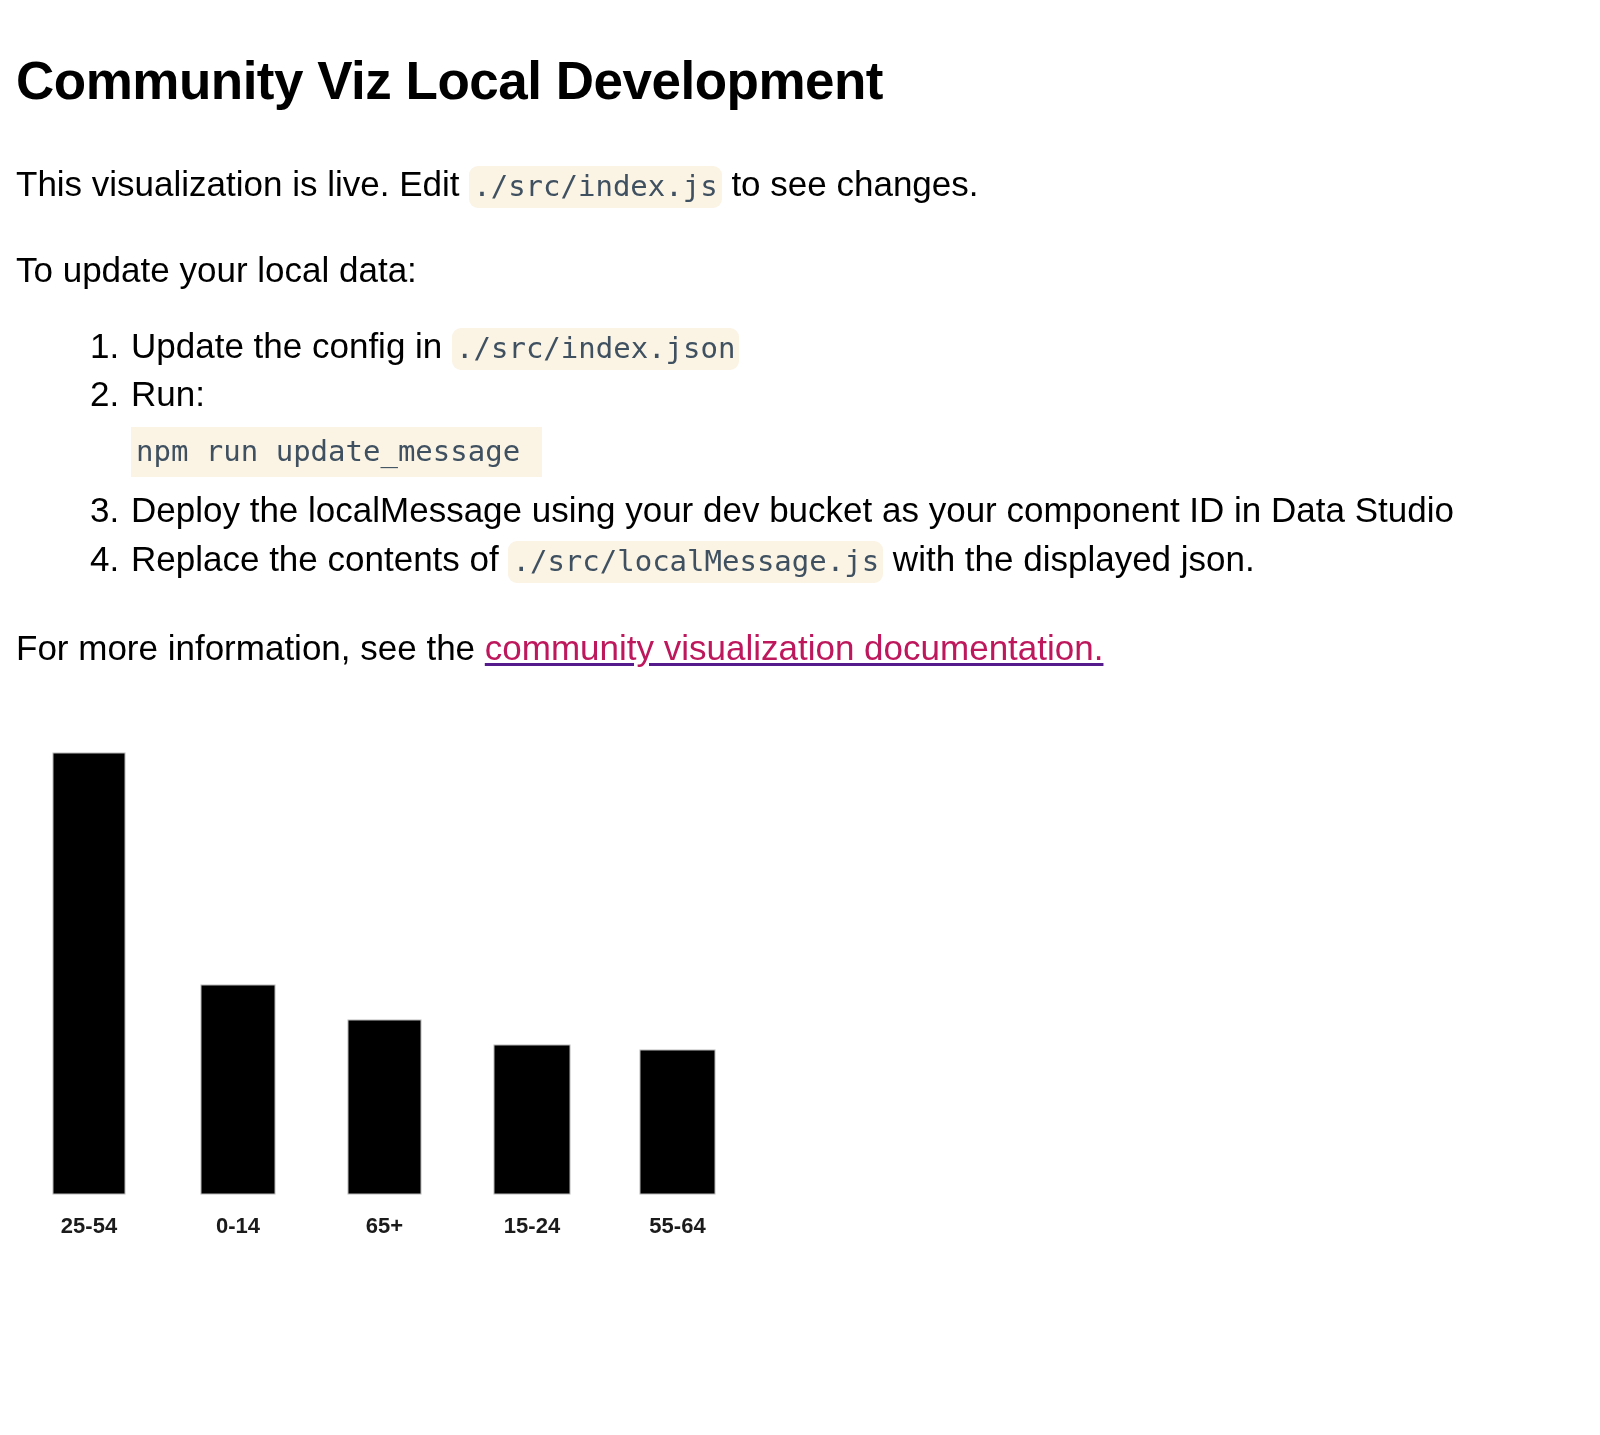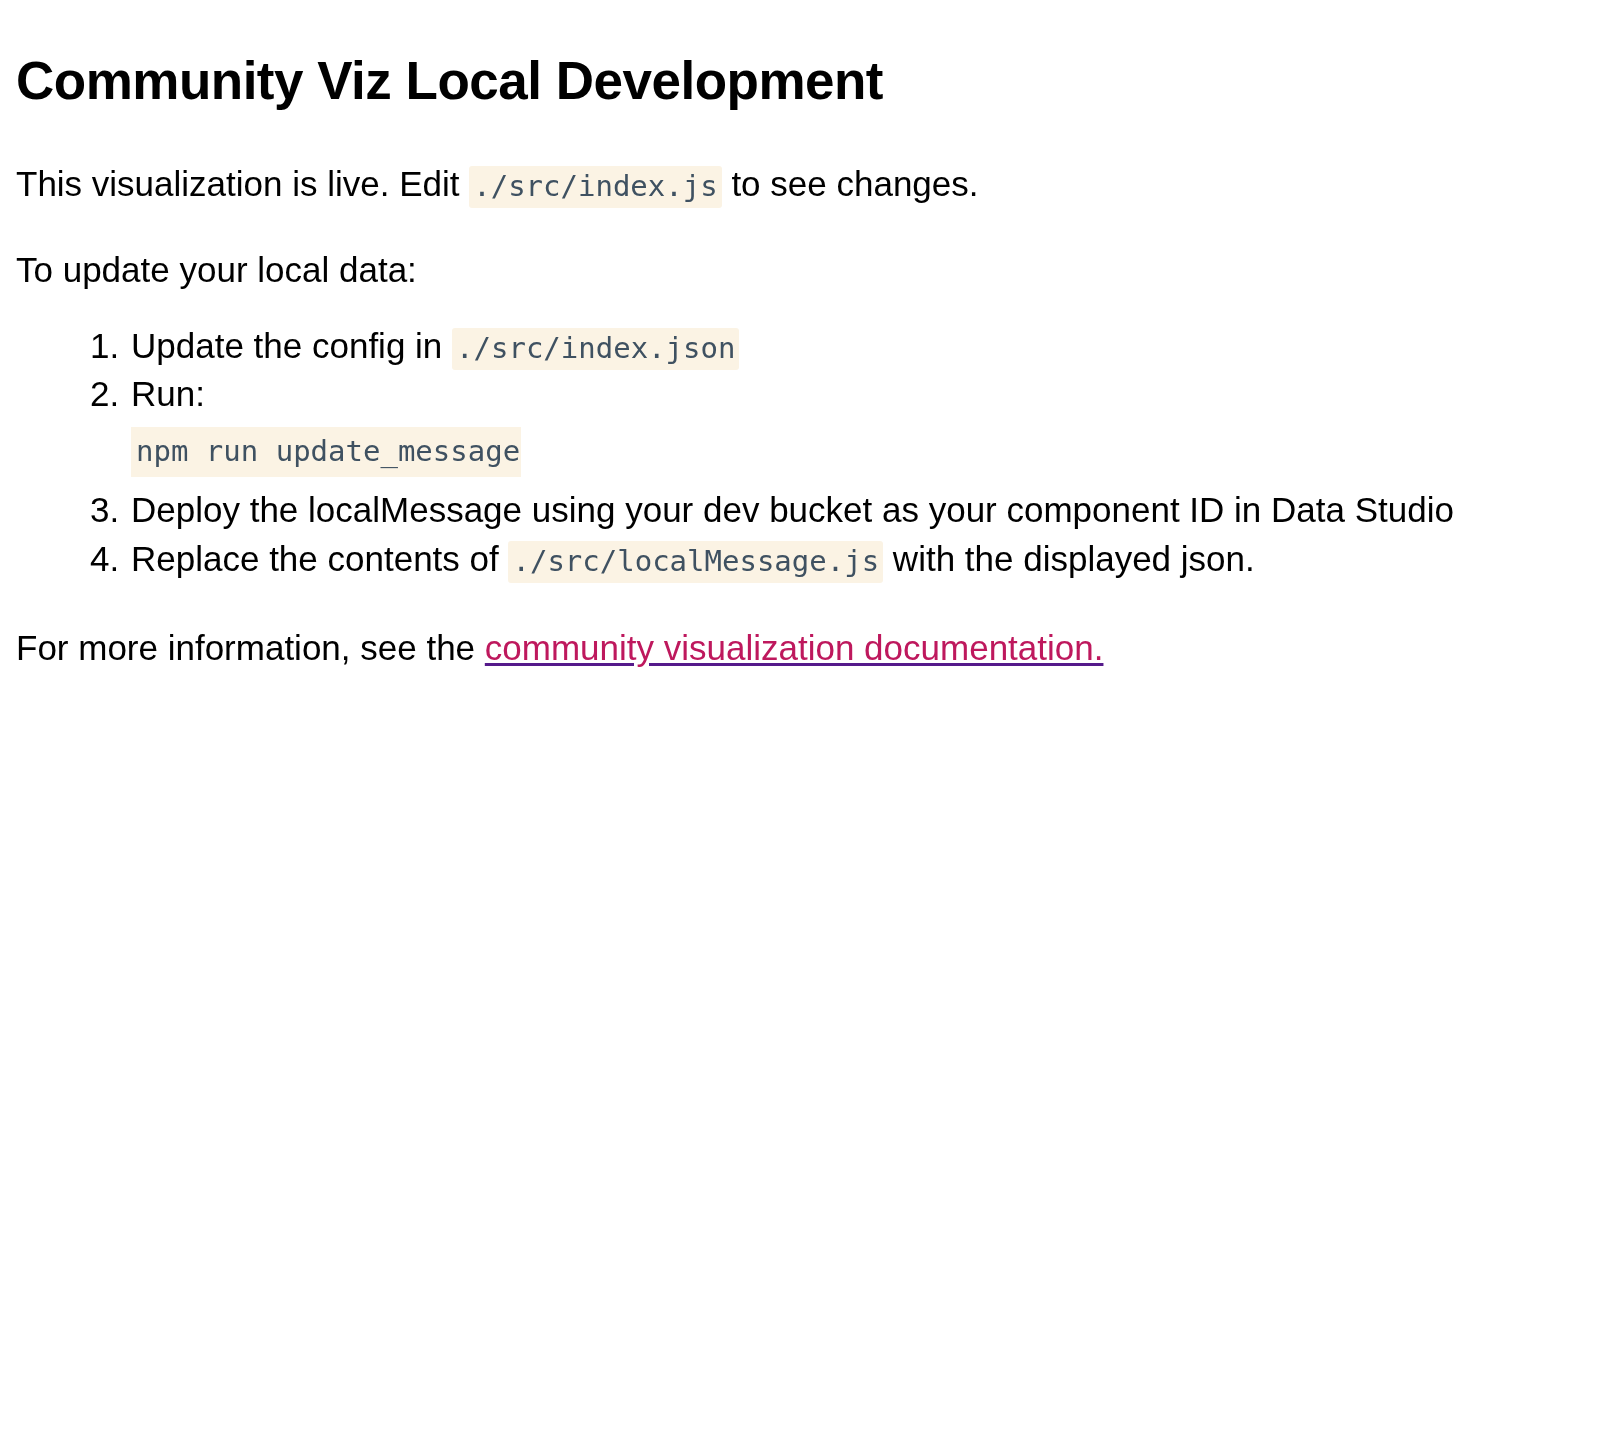--- a/index.html
+++ b/index.html
@@ -45,21 +45,21 @@
   .para-update { padding-top: 38px; }
   .para-more { padding-top: 40px; }
 
   
   code.inline {
     font-family: "DejaVu Sans Mono", "Liberation Mono", monospace;
     font-size: 29px;
     background: #fbf3e4;
     color: #3f5161;
     padding: 3px 4px 5px 4px;
-    border-radius: 3px;
+    border-radius: 9px;
     white-space: pre;
   }
 
   
   ol.steps {
     font-size: 35px;
     line-height: 1.32;
     margin: 30px 0 0 0;
     padding-left: 113px;
     list-style-position: outside;
@@ -67,21 +67,21 @@
   ol.steps > li {
     margin: 0 0 2px 0;
     padding-left: 2px;
   }
   .code-block {
     display: block;
     font-family: "DejaVu Sans Mono", "Liberation Mono", monospace;
     font-size: 29px;
     background: #fbf3e4;
     color: #3f5161;
-    padding: 5px 1px 7px 5px;
+    padding: 5px 22px 7px 5px;
     margin: 10px 0 10px 0;
     width: fit-content;
     white-space: pre;
   }
 
   
   a.doclink {
     color: #be185d;
     text-decoration: underline;
     text-decoration-color: #551a8b;
@@ -124,14 +124,32 @@
     <li><span>Run:</span><code class="code-block">npm run update_message</code></li>
 
     <li><span>Deploy the localMessage using your dev bucket as your component ID in Data Studio</span></li>
 
     <li><span>Replace the contents of </span><code class="inline">./src/localMessage.js</code><span> with the displayed json.</span></li>
 
   </ol>
 
   <p class="para para-more"><span>For more information, see the </span><a class="doclink" href="#">community visualization documentation.</a><span></span></p>
 
+  <div class="chart-wrap">
+    <svg class="chart-svg" width="760" height="560" viewBox="0 0 760 560">
+      <g id="bars-group">
+          <rect class="bar-rect" x="37" y="53" width="72" height="441" fill="#000000" stroke="#b8b8b8"></rect>
+          <rect class="bar-rect" x="185" y="285" width="74" height="209" fill="#000000" stroke="#b8b8b8"></rect>
+          <rect class="bar-rect" x="332" y="320" width="73" height="174" fill="#000000" stroke="#b8b8b8"></rect>
+          <rect class="bar-rect" x="478" y="345" width="76" height="149" fill="#000000" stroke="#b8b8b8"></rect>
+          <rect class="bar-rect" x="624" y="350" width="75" height="144" fill="#000000" stroke="#b8b8b8"></rect>
+        </g>
+      <g id="labels-group">
+          <text class="bar-label" x="73" y="533">25-54</text>
+          <text class="bar-label" x="222" y="533">0-14</text>
+          <text class="bar-label" x="368.5" y="533">65+</text>
+          <text class="bar-label" x="516" y="533">15-24</text>
+          <text class="bar-label" x="661.5" y="533">55-64</text>
+        </g>
+    </svg>
+  </div>
 
 </div>
 
 </body></html>

